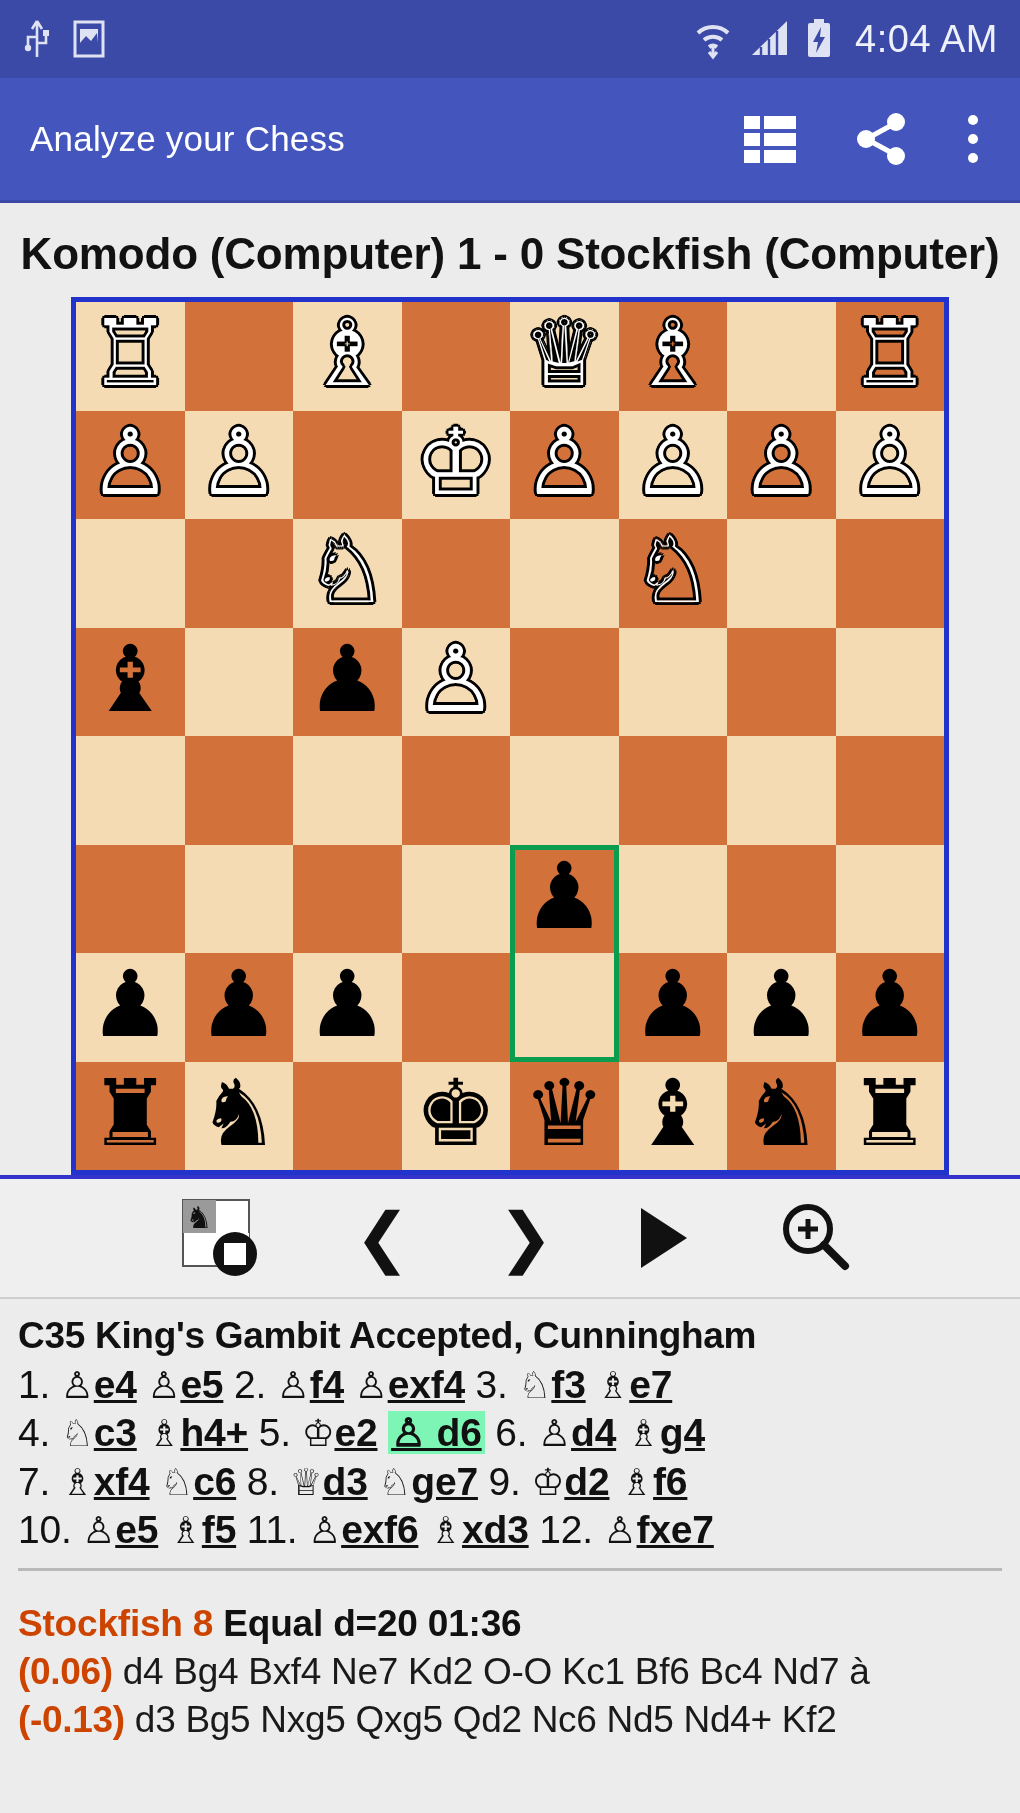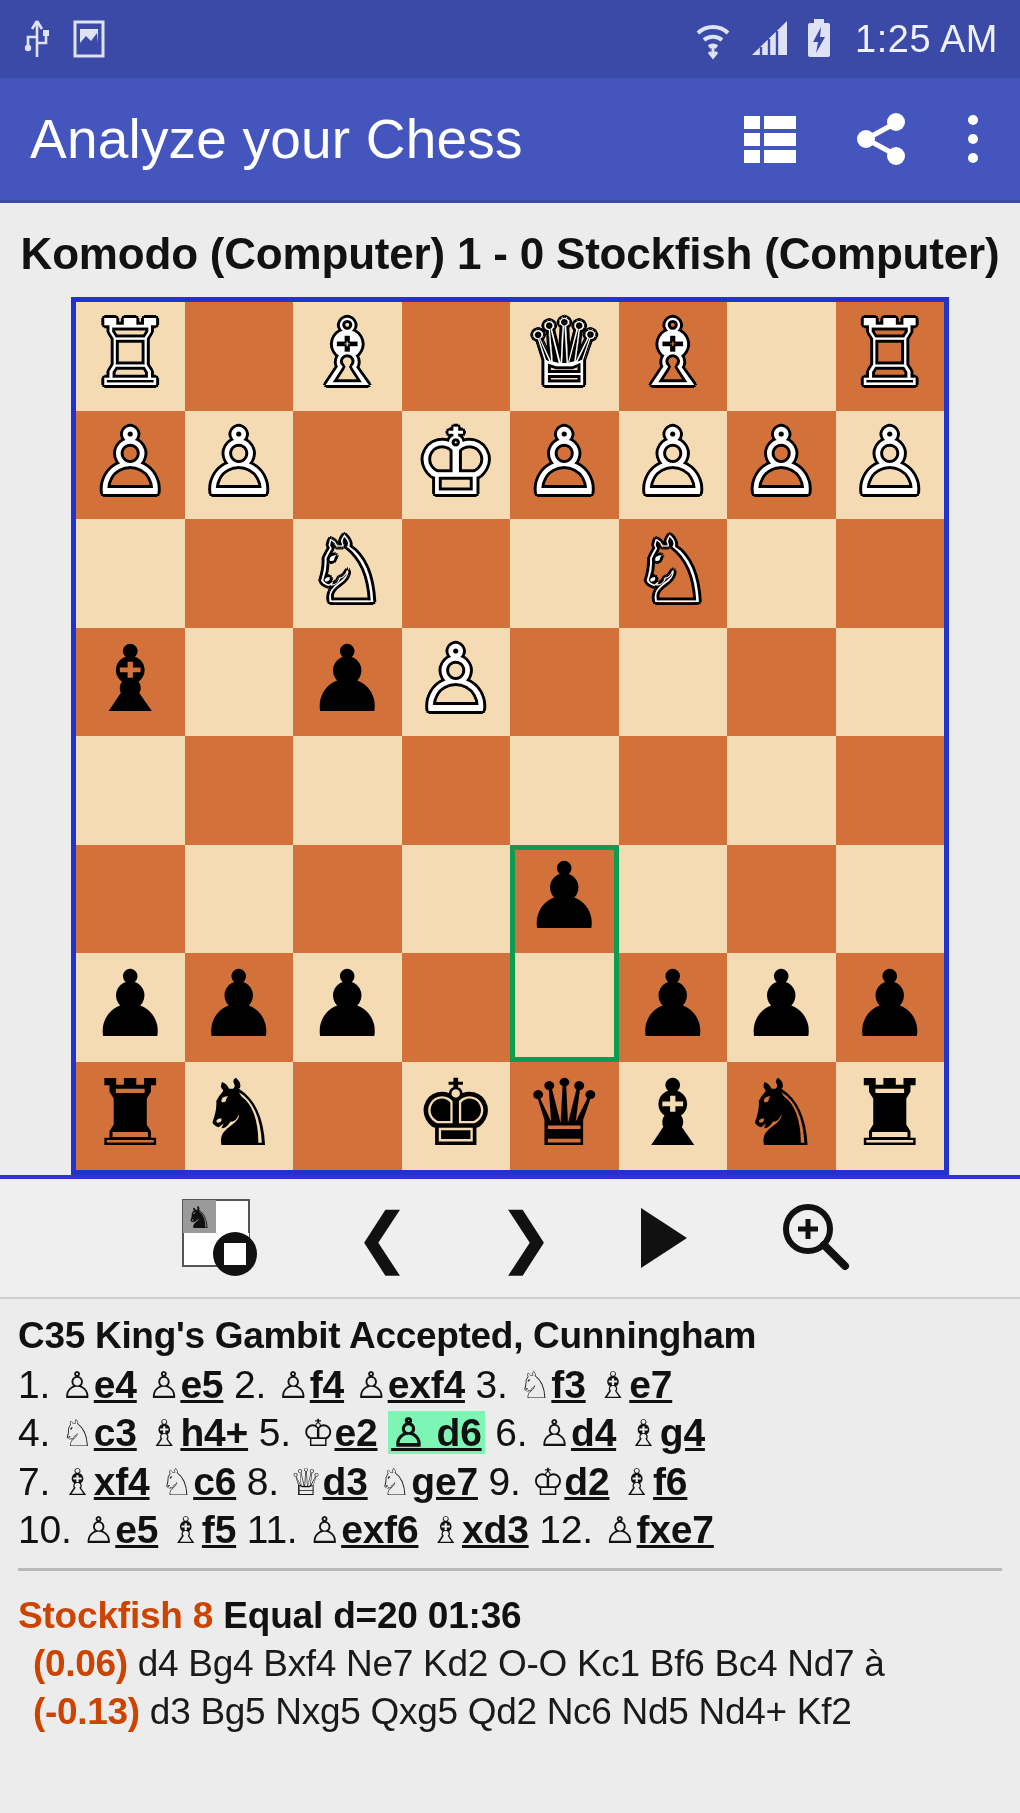--- a/index.html
+++ b/index.html
@@ -34,21 +34,21 @@
   .appbar {
     height: 125px;
     background: #4456bd;
     display: flex;
     align-items: center;
     padding: 0 30px;
     border-bottom: 3px solid #3a49a8;
   }
   .app-title {
     color: #ffffff;
-    font-size: 55px;
+    font-size: 35px;
     font-weight: 400;
     letter-spacing: .2px;
     white-space: nowrap;
   }
   .appbar-actions {
     margin-left: auto;
     display: flex;
     align-items: center;
     gap: 52px;
     padding-right: 6px;
@@ -138,24 +138,24 @@
     white-space: nowrap;
     letter-spacing: -.2px;
   }
   .mv-num { font-weight: 400; }
   .mv-san { font-weight: 700; text-decoration: underline; }
   .mv-fig { font-weight: 400; font-family: "DejaVu Sans", sans-serif; font-size: 37px; }
   .mv-cur { background: #7df5b4; padding: 0 3px; margin-top: 28px; }
 
   
   .engine { padding: 10px 18px 0; }
-  .eng-head { font-size: 37px; line-height: 1.25; white-space: nowrap; letter-spacing: -.2px;}
+  .eng-head { font-size: 37px; line-height: 1.25; white-space: nowrap; letter-spacing: -.2px; margin-top: 8px;}
   .eng-name { color: #cc4400; font-weight: 700; }
   .eng-meta { color: #111; font-weight: 700; }
-  .eng-line { font-size: 37px; line-height: 1.3; white-space: nowrap; color: #1a1a1a; letter-spacing: -.3px; margin-left: 15px; }
+  .eng-line { font-size: 37px; line-height: 1.3; white-space: nowrap; color: #1a1a1a; letter-spacing: -.3px; }
   .eng-score { color: #cc4400; font-weight: 700; }
 </style>
 </head>
 <body>
 
 <div class="statusbar">
   <div class="sb-left">
     <svg class="sb-icon" width="30" height="44" viewBox="0 0 30 44">
       <path d="M15 4 L15 40 M15 4 L10 12 M15 4 L20 12 M15 20 L6 20 L6 30 M15 26 L24 26 L24 18" stroke="#dfe2f2" stroke-width="2.6" fill="none"></path>
       <circle cx="6" cy="31" r="3.2" fill="#dfe2f2"></circle>
@@ -177,21 +177,21 @@
     <svg class="sb-icon" width="42" height="44" viewBox="0 0 42 44">
       <path d="M3 38 L38 4 L38 38 Z" fill="#dfe2f2"></path>
       <path d="M12 38 L12 30 M20 38 L20 22 M28 38 L28 14" stroke="#3b4aa6" stroke-width="2.4"></path>
       <path d="M3 38 L38 38" stroke="#3b4aa6" stroke-width="0"></path>
     </svg>
     <svg class="sb-icon" width="28" height="44" viewBox="0 0 28 44">
       <rect x="9" y="2" width="10" height="4" fill="#dfe2f2"></rect>
       <rect x="3" y="6" width="22" height="34" rx="2" fill="#dfe2f2"></rect>
       <path d="M16 10 L8 25 L13 25 L11 36 L20 20 L15 20 Z" fill="#3b4aa6"></path>
     </svg>
-    <span class="sb-time">1:25 AM</span>
+    <span class="sb-time">4:04 AM</span>
   </div>
 </div>
 
 <div class="appbar">
   <div class="app-title">Analyze your Chess</div>
   <div class="appbar-actions">
     <div class="ab-btn">
       <svg width="60" height="58" viewBox="0 0 60 58">
         <rect x="4" y="6" width="16" height="13" fill="#fff"></rect>
         <rect x="24" y="6" width="32" height="13" fill="#fff"></rect>

